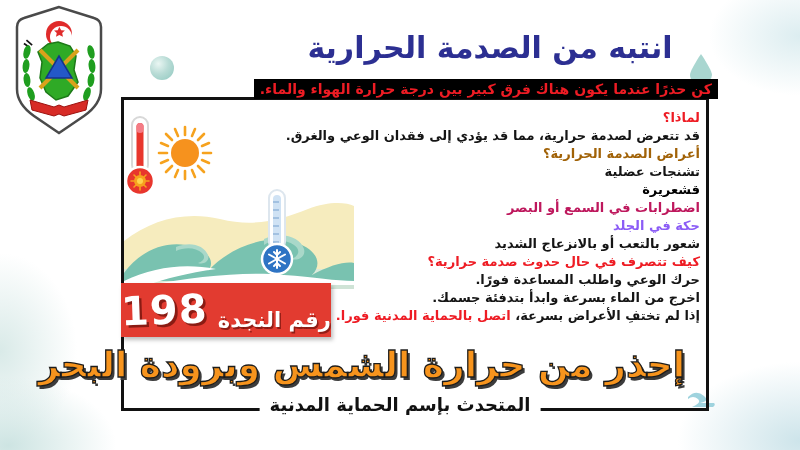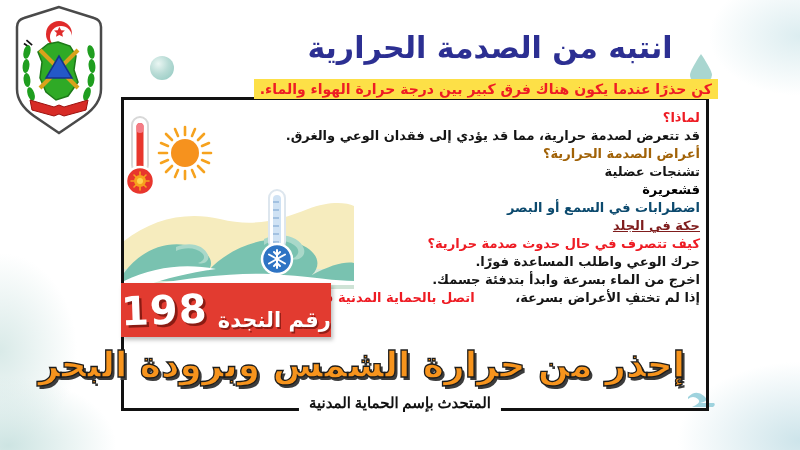--- a/index.html
+++ b/index.html
@@ -20,21 +20,21 @@
   .title{
     left:270px;top:30px;width:440px;height:42px;
     text-align:center;direction:rtl;
     font-size:30px;font-weight:bold;color:var(--blue);
     z-index:3;
   }
   .subtitle{
     right:82px;top:79px;
     direction:rtl;text-align:right;
     font-size:14px;font-weight:bold;color:var(--red);
-    background:#fde047;padding:2px 6px;z-index:4;white-space:nowrap;
+    background:#000000;padding:2px 6px;z-index:4;white-space:nowrap;
   }
 
   
   .frame{
     left:121px;top:97px;width:582px;height:308px;
     border:3px solid #111;z-index:1;background:transparent;
   }
 
   
   .info-lines{
@@ -69,22 +69,22 @@
   .banner{
     left:120px;top:341px;width:565px;height:48px;
     text-align:left;direction:rtl;line-height:48px;
     font-size:36px;font-weight:bold;color:var(--orange);
     -webkit-text-stroke:1.3px #1c1c1c;
     text-shadow:2.5px 2.5px 0 #3c3c3c;
     z-index:3;white-space:nowrap;
   }
   .footer{
     left:50%;top:392px;transform:translateX(-50%);
-    direction:rtl;font-size:15px;font-weight:bold;color:#111;
-    background:#fff;padding:2px 10px;z-index:4;white-space:nowrap;font-family:Liberation Serif, serif;
+    direction:rtl;font-size:18px;font-weight:bold;color:#111;
+    background:#fff;padding:2px 10px;z-index:4;white-space:nowrap;
   }
 
   
   .drop-ball{
     left:150px;top:56px;width:24px;height:24px;border-radius:50%;
     background:radial-gradient(circle at 35% 32%, #eaf6f3 0%, #b9dcd6 45%, #8ec7bf 100%);
     z-index:2;
   }
   .teardrop{left:690px;top:54px;width:22px;height:30px;z-index:2;}
   .squiggle{left:686px;top:391px;width:30px;height:18px;z-index:0;}
@@ -226,22 +226,23 @@
   <span class="badge-label">رقم النجدة</span>
   <span class="badge-number">198</span>
 </div>
 
 <div class="abs info-lines">
     <div class="info-line"><span style="color: rgb(238, 28, 36);">لماذا؟</span></div>
     <div class="info-line"><span style="color: rgb(21, 21, 21);">قد تتعرض لصدمة حرارية، مما قد يؤدي إلى فقدان الوعي والغرق.</span></div>
     <div class="info-line"><span style="color: #a16207;">أعراض الصدمة الحرارية؟</span></div>
     <div class="info-line"><span style="color: rgb(21, 21, 21);">تشنجات عضلية</span></div>
     <div class="info-line"><span style="color: #000000;">قشعريرة</span></div>
-    <div class="info-line"><span style="color: #0c4a6e;">اضطرابات في السمع أو البصر</span></div>
-    <div class="info-line"><span style="color: #7f1d1d; text-decoration: underline;">حكة في الجلد</span></div>
+    <div class="info-line"><span style="color: #be185d;">اضطرابات في السمع أو البصر</span></div>
+    <div class="info-line"><span style="color: #8b5cf6;">حكة في الجلد</span></div>
+    <div class="info-line"><span style="color: rgb(21, 21, 21);">شعور بالتعب أو بالانزعاج الشديد</span></div>
     <div class="info-line"><span style="color: rgb(238, 28, 36);">كيف تتصرف في حال حدوث صدمة حرارية؟</span></div>
     <div class="info-line"><span style="color: rgb(21, 21, 21);">حرك الوعي واطلب المساعدة فورًا.</span></div>
     <div class="info-line"><span style="color: rgb(21, 21, 21);">اخرج من الماء بسرعة وابدأ بتدفئة جسمك.</span></div>
-    <div class="info-line"><span style="color: rgb(21, 21, 21); padding-left: 36px;">إذا لم تختفِ الأعراض بسرعة، </span><span style="color: rgb(238, 28, 36);">اتصل بالحماية المدنية فورا.</span></div>
+    <div class="info-line"><span style="color: rgb(21, 21, 21);">إذا لم تختفِ الأعراض بسرعة، </span><span style="color: rgb(238, 28, 36);">اتصل بالحماية المدنية فورا.</span></div>
   </div>
 
 <div class="abs banner">إحذر من حرارة الشمس وبرودة البحر</div>
 <div class="abs footer">المتحدث بإسم الحماية المدنية</div>
 
 </body></html>

